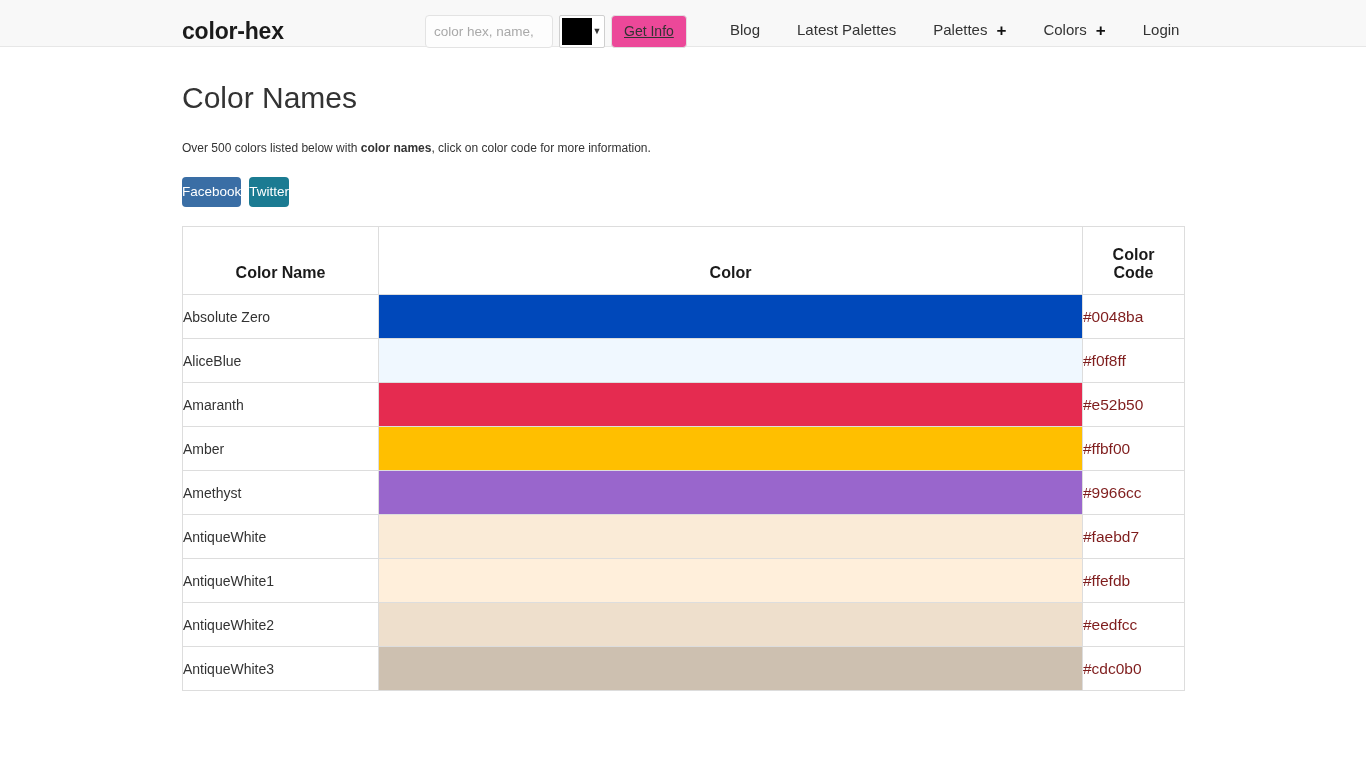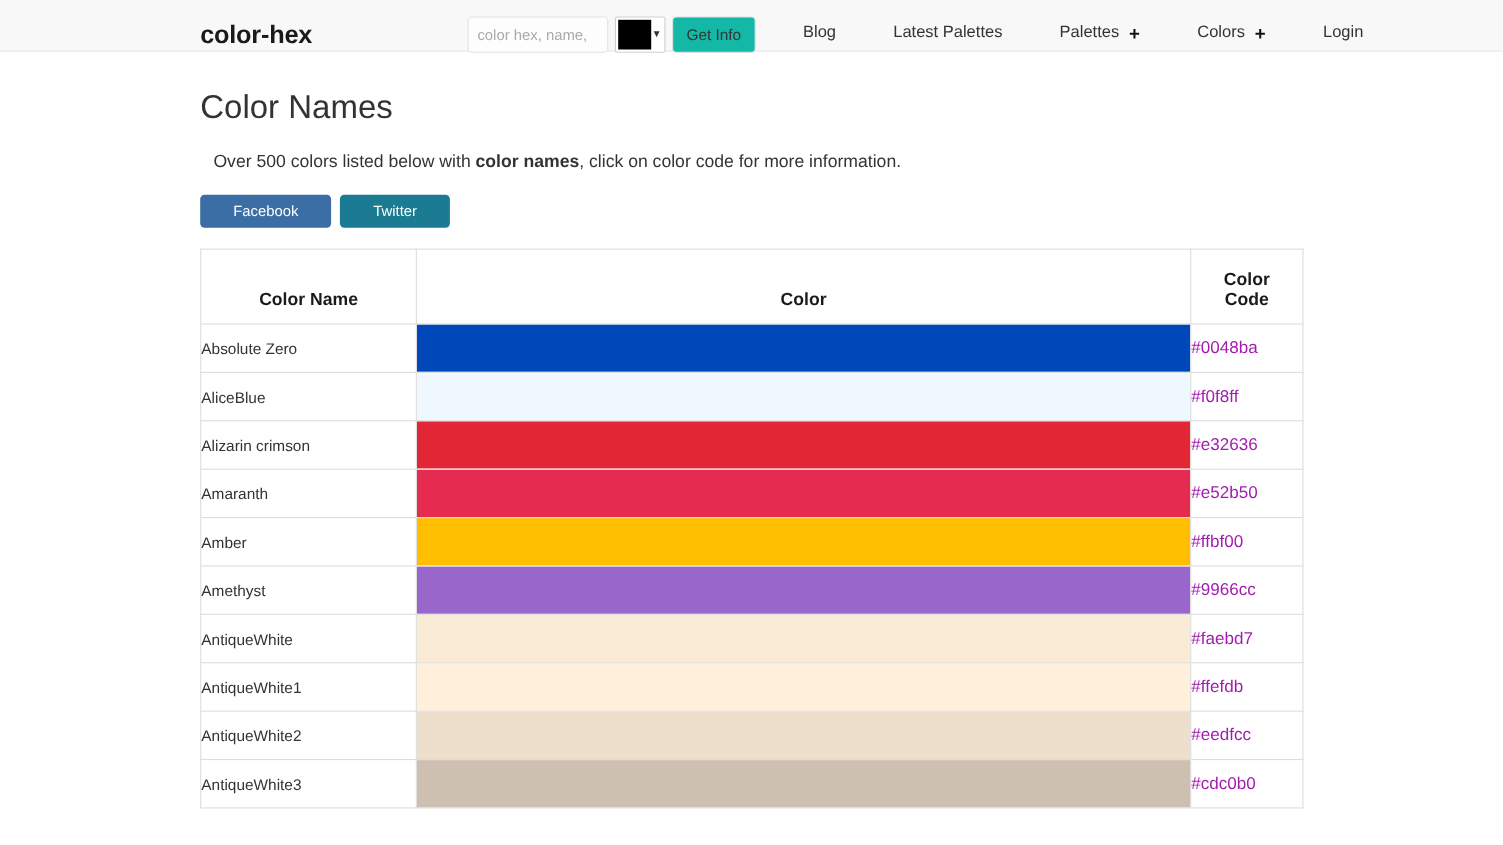--- a/index.html
+++ b/index.html
@@ -79,35 +79,36 @@
     color: #333;
     line-height: 1;
   }
 
   .get-info-btn {
     margin-left: 6px;
     height: 33px;
     padding: 0 12px;
     border: 1px solid #e0e0e0;
     border-radius: 4px;
-    background: #14b8a6;
+    background: #ec4899;
     font-size: 14px;
     font-family: "Liberation Sans", sans-serif;
     color: #333;
     cursor: pointer;
     line-height: 31px;
+    text-decoration: underline;
   }
 
   .main-nav {
     position: absolute;
     left: 712px;
     top: 19px;
     display: flex;
     align-items: center;
-    gap: 16px;
+    gap: 1px;
   }
   .nav-item {
     display: flex;
     align-items: center;
     font-size: 15px;
     color: #333333;
     text-decoration: none;
     padding: 0 18px;
     cursor: pointer;
     white-space: nowrap;
@@ -127,39 +128,39 @@
     padding-top: 33px;
   }
   .page-title {
     font-size: 30px;
     font-weight: normal;
     color: #333333;
     margin: 0;
     line-height: 36px;
   }
   .page-desc {
-    font-size: 16px;
-    color: #333333;
-    margin: 22px 0 0 12px;
+    font-size: 12px;
+    color: #333333;
+    margin: 22px 0 0 0;
     line-height: 20px;
   }
   .page-desc b { font-weight: bold; }
 
   .share-row {
     margin-top: 19px;
     display: flex;
     gap: 8px;
   }
   .share-btn {
     border: none;
     border-radius: 4px;
     color: #ffffff;
     font-size: 13.5px;
     font-family: "Liberation Sans", sans-serif;
-    padding: 7px 30px;
+    padding: 7px 0;
     cursor: pointer;
     line-height: 16px;
   }
   .share-facebook { background: #3a6ea5; }
   .share-twitter  { background: #1b7b92; }
 
   
   .color-table {
     margin-top: 19px;
     width: 1002px;
@@ -192,21 +193,21 @@
   td.cell-name {
     padding: 0 12px;
     font-size: 14px;
     color: #333333;
   }
   td.cell-swatch { padding: 0; }
   .swatch-fill { display: block; width: 100%; height: 43px; }
   td.cell-code { padding: 0 8px; }
   .code-link {
     font-size: 15.5px;
-    color: #a21caf;
+    color: #7f1d1d;
     text-decoration: none;
     cursor: pointer;
   }
 </style>
 </head>
 <body>
 
 <div class="site-header">
 
   <div class="logo">color-hex</div>
@@ -276,27 +277,20 @@
           <td class="cell-code"><a class="code-link">#0048ba</a></td>
         </tr>
         <tr>
           <td class="cell-name">AliceBlue</td>
           <td class="cell-swatch">
             <span class="swatch-fill" style="background: rgb(240, 248, 255);"></span>
           </td>
           <td class="cell-code"><a class="code-link">#f0f8ff</a></td>
         </tr>
         <tr>
-          <td class="cell-name">Alizarin crimson</td>
-          <td class="cell-swatch">
-            <span class="swatch-fill" style="background: rgb(227, 38, 54);"></span>
-          </td>
-          <td class="cell-code"><a class="code-link">#e32636</a></td>
-        </tr>
-        <tr>
           <td class="cell-name">Amaranth</td>
           <td class="cell-swatch">
             <span class="swatch-fill" style="background: rgb(229, 43, 80);"></span>
           </td>
           <td class="cell-code"><a class="code-link">#e52b50</a></td>
         </tr>
         <tr>
           <td class="cell-name">Amber</td>
           <td class="cell-swatch">
             <span class="swatch-fill" style="background: rgb(255, 191, 0);"></span>

